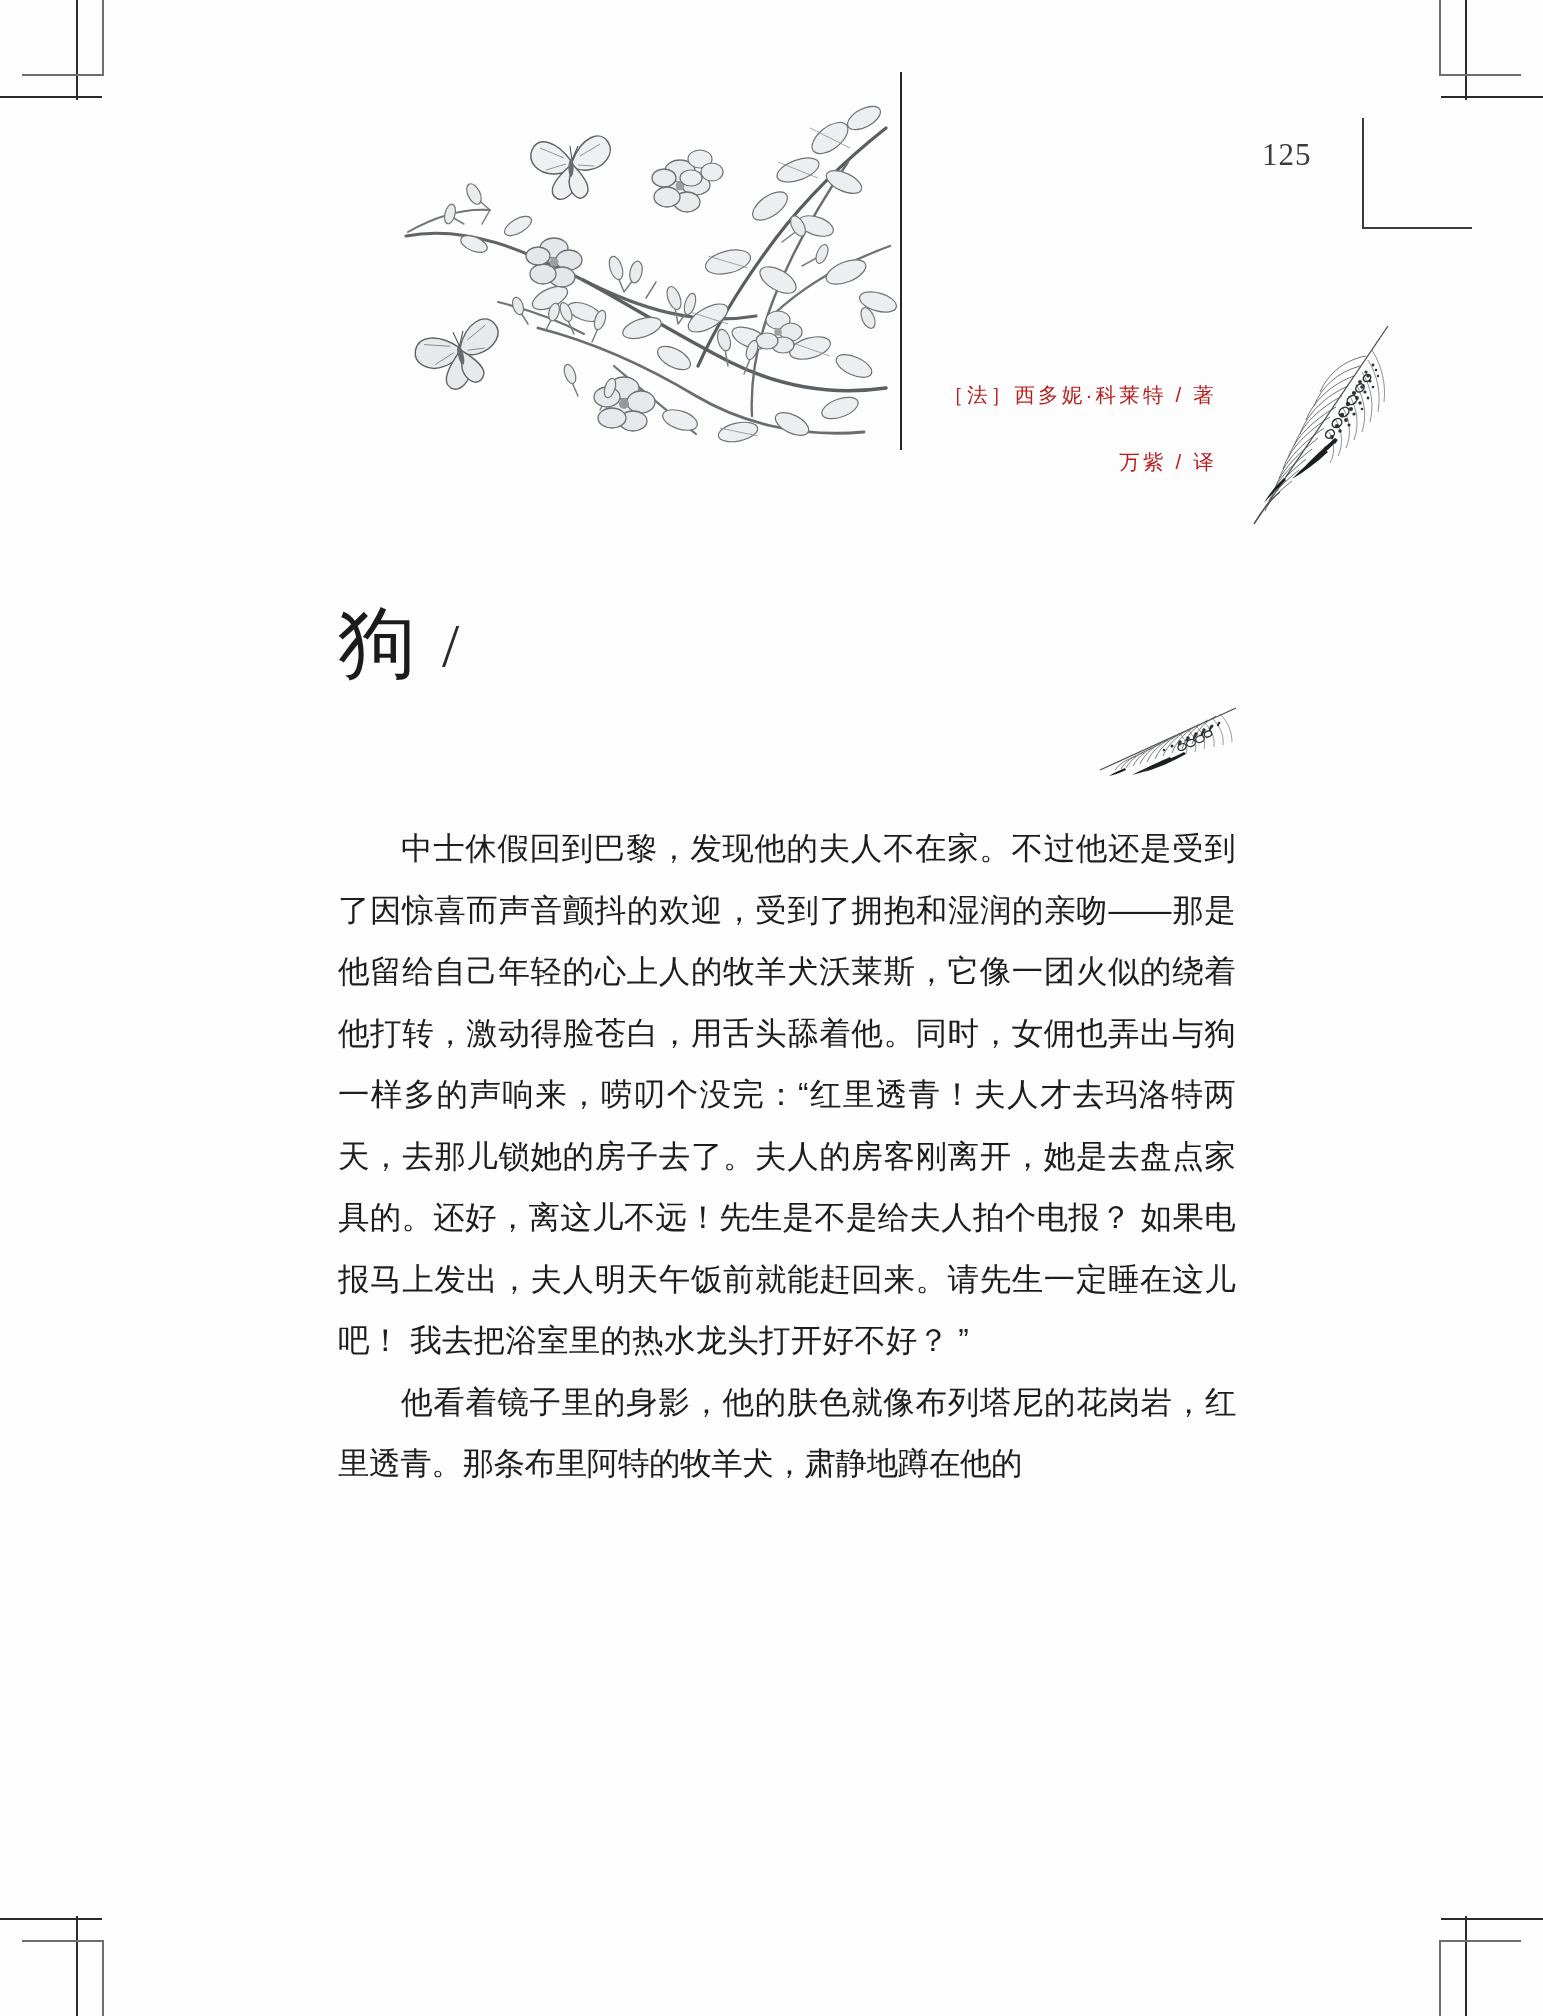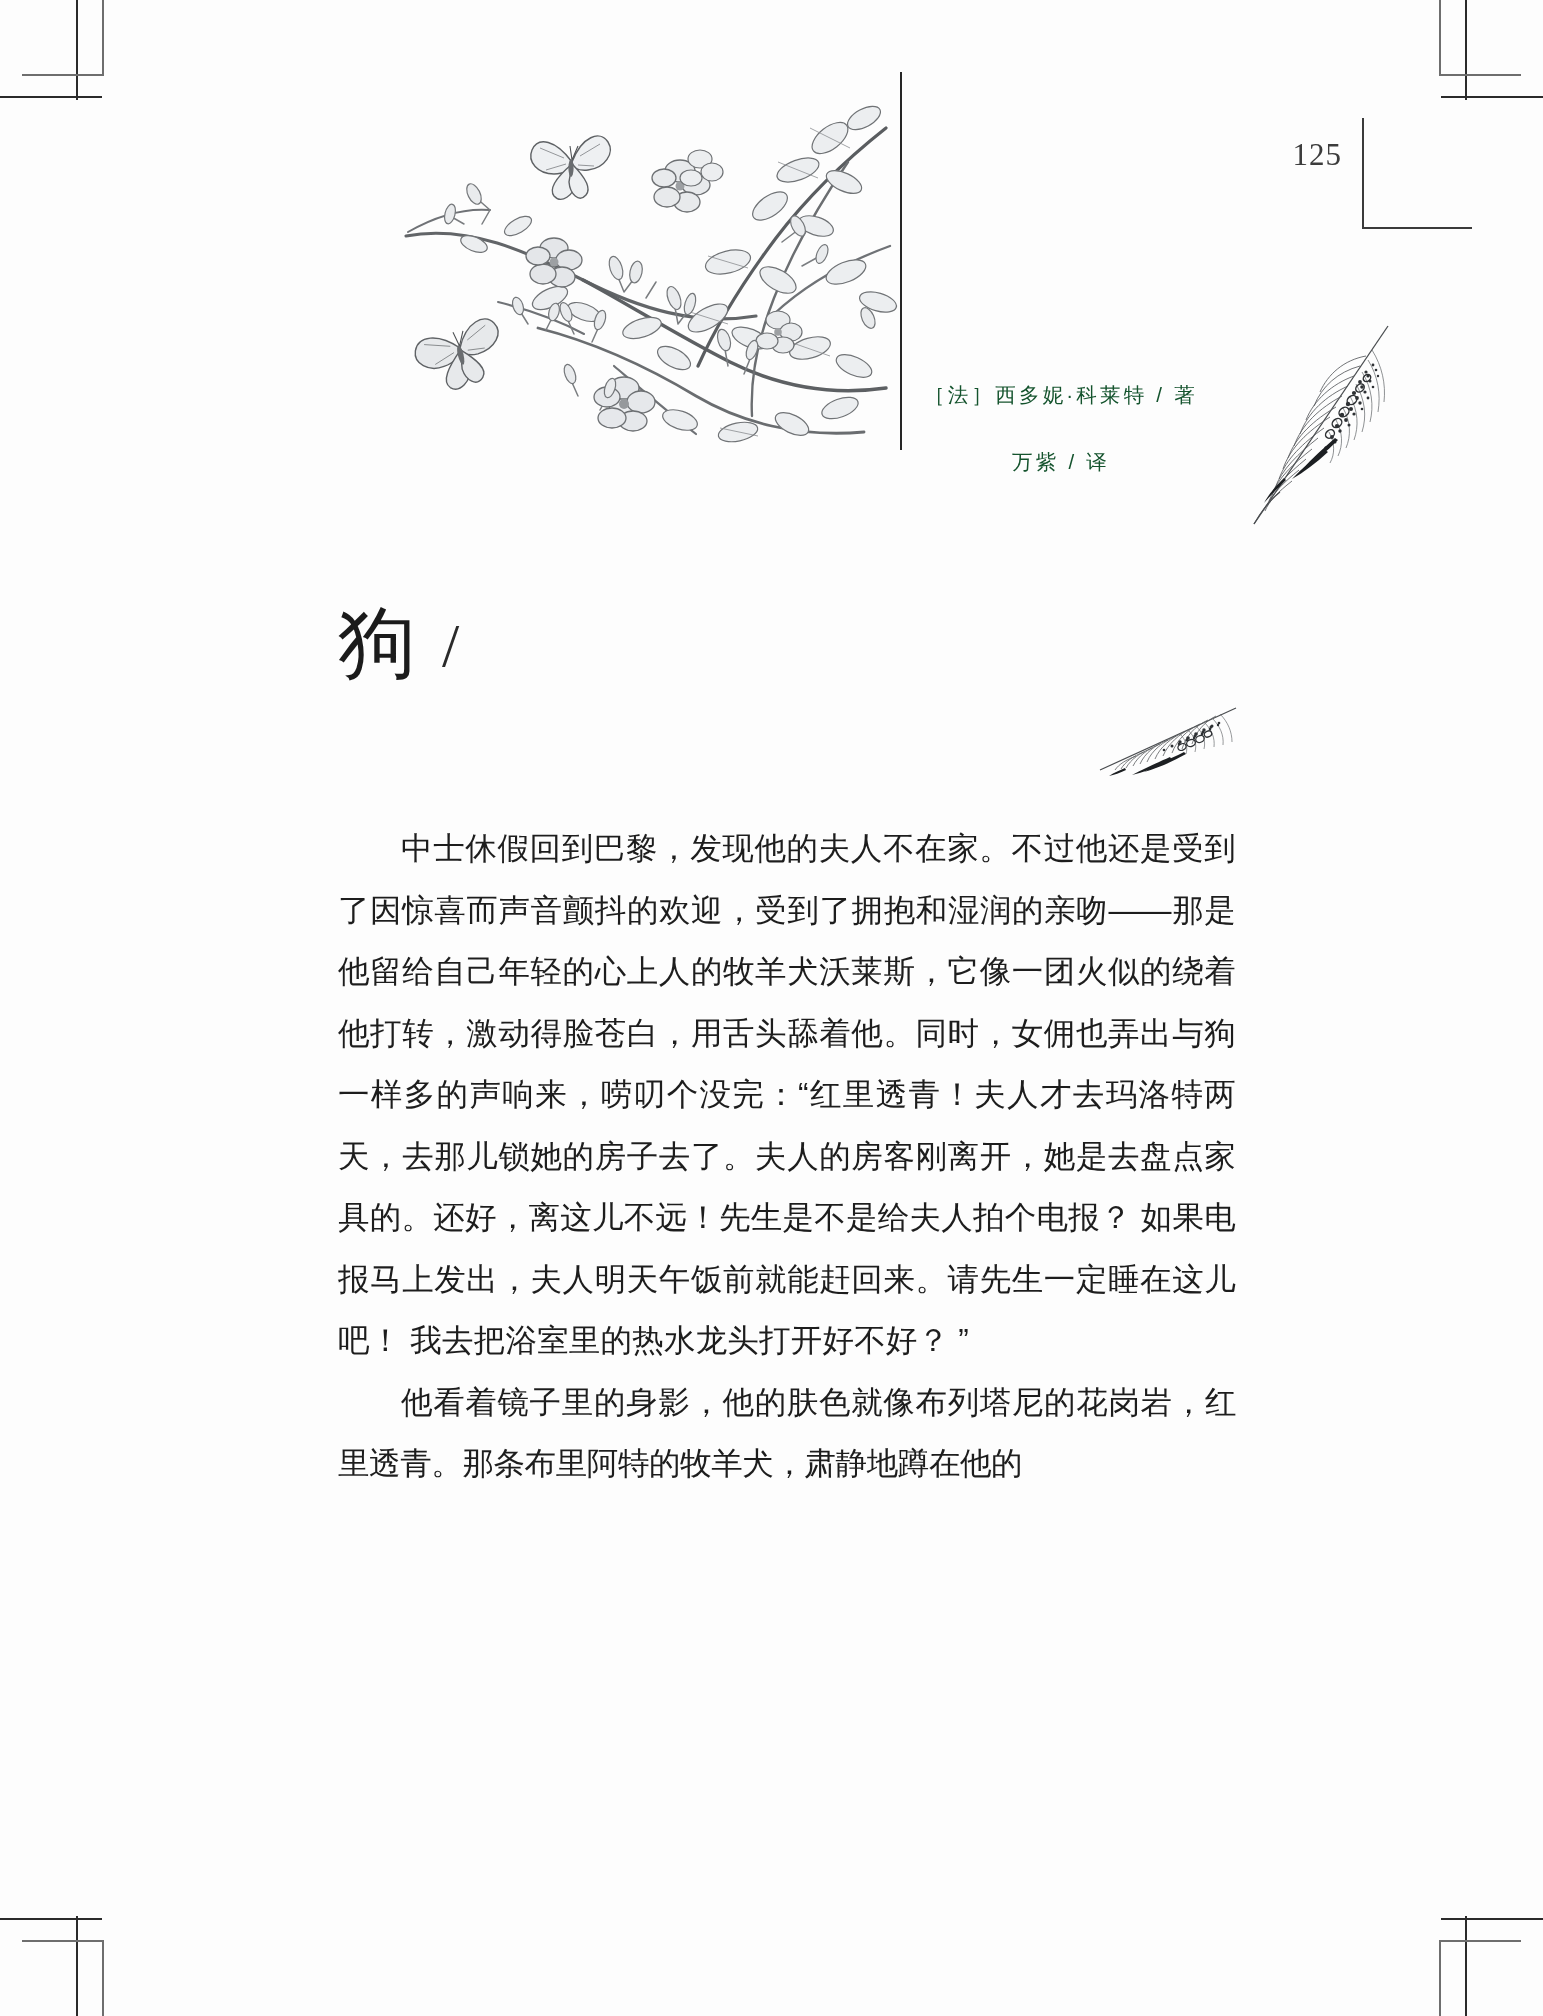--- a/index.html
+++ b/index.html
@@ -83,21 +83,21 @@
     position: absolute;
     left: 0; top: 150px;
     width: 110px; height: 1.6px;
     background: #3a3a3a;
   }
   #folio-num {
     position: absolute;
     left: 1262px;
     top: 137px;
     width: 80px;
-    text-align: right;
+    text-align: left;
     font-family: "Liberation Serif", "DejaVu Serif", serif;
     font-size: 31px;
     letter-spacing: 1px;
     color: #3c3c3c;
   }
 
   
   #illustration {
     position: absolute;
     left: 378px;
@@ -115,24 +115,24 @@
     height: 378px;
     background: #262626;
   }
 
   
   #byline {
     position: absolute;
     left: 905px;
     top: 385px;
     width: 330px;
-    text-align: center;
+    text-align: right;
     font-size: 20.5px;
     line-height: 1.0;
-    color: #14532d;
+    color: #b91c1c;
     letter-spacing: 3.2px;
   }
   #byline .line { display: block; padding-right: 18px; }
   #byline .line.author { margin-bottom: 46px; }
 
   
   #feather-top {
     position: absolute;
     left: 1240px;
     top: 312px;

